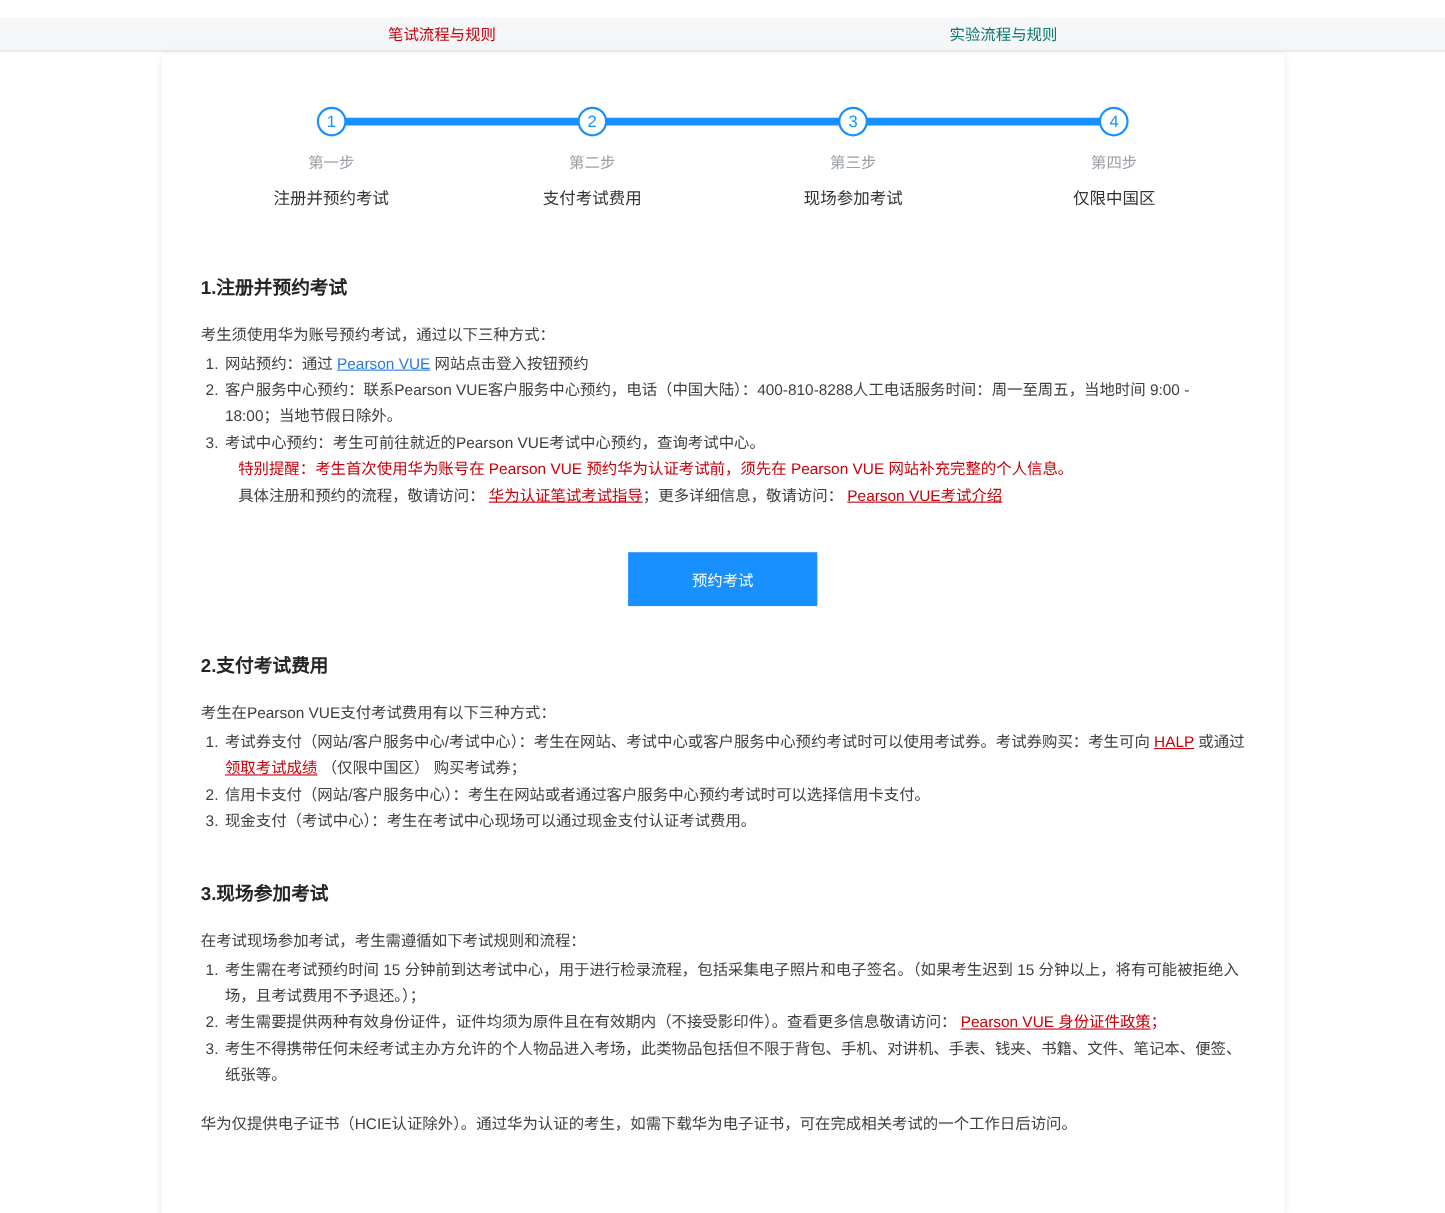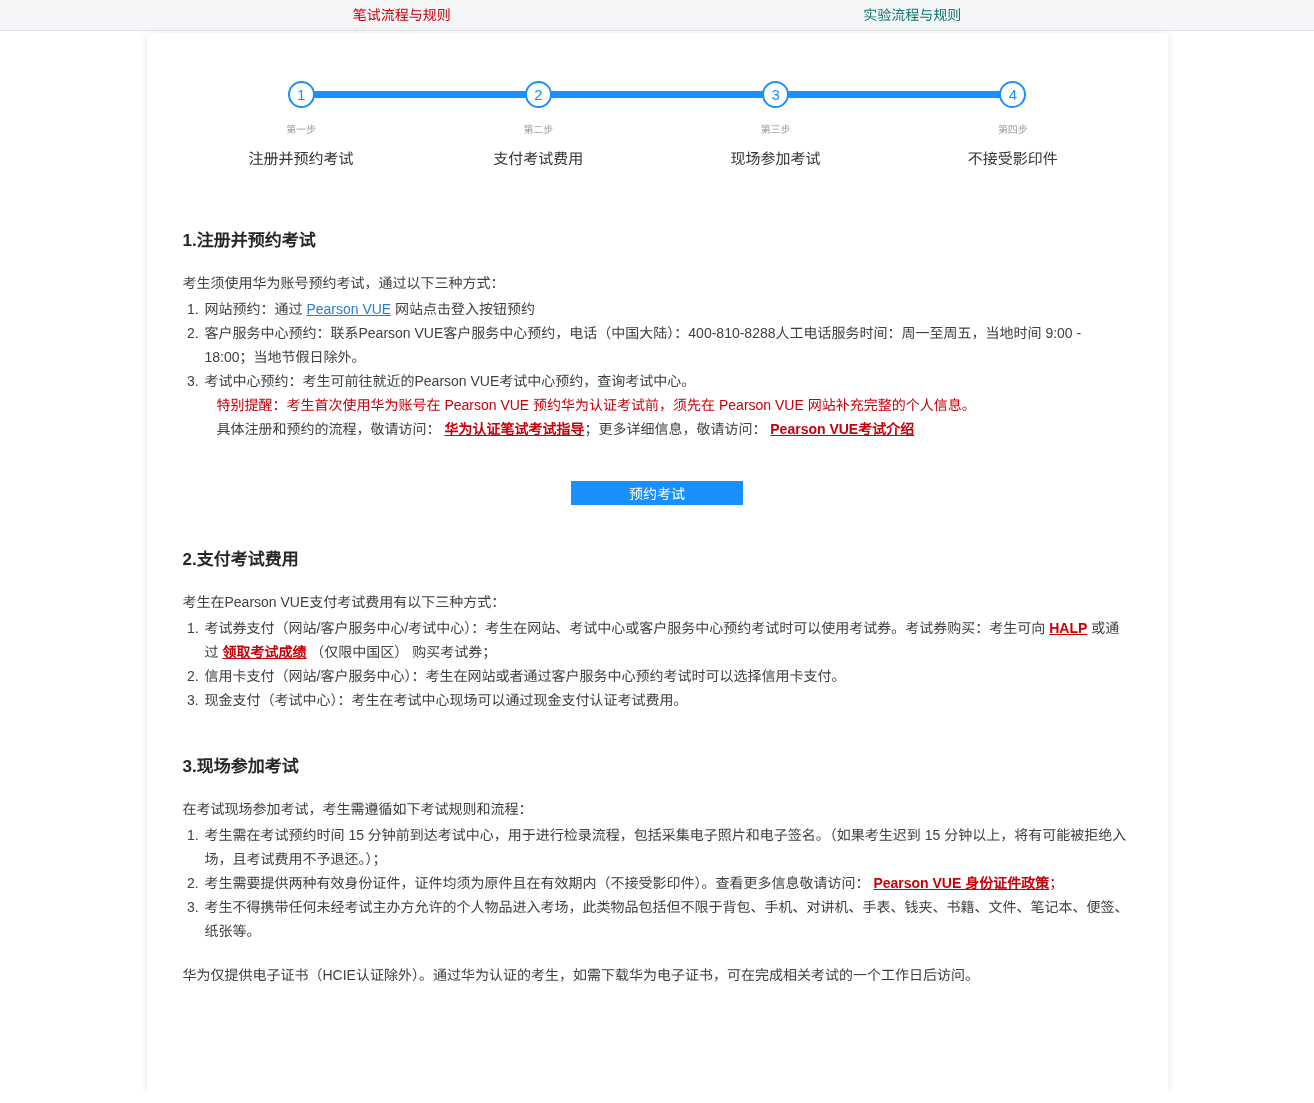--- a/index.html
+++ b/index.html
@@ -13,21 +13,21 @@
 
   
   .topbar {
     width: 100%;
     height: 31px;
     background: #f5f6f8;
     border-bottom: 1px solid #e2e4e8;
   }
   .topbar-inner {
     width: 1021px;
-    margin: 0 auto;
+    margin: 16px auto;
     height: 30px;
     display: flex;
   }
   .tab {
     flex: 1;
     text-align: center;
     line-height: 30px;
     font-size: 14px;
     color: #0f766e;
     cursor: pointer;
@@ -62,21 +62,21 @@
     margin: 0 auto;
     border-radius: 50%;
     border: 2px solid #1890ff;
     background: #ffffff;
     color: #1890ff;
     font-size: 15px;
     line-height: 23px;
     position: relative;
     z-index: 1;
   }
-  .step-label { margin-top: 13px; font-size: 10px; color: #9aa0a6; }
+  .step-label { margin-top: 13px; font-size: 14px; color: #9aa0a6; }
   .step-title { margin-top: 11px; font-size: 15px; color: #333333; }
 
   
   .section-heading {
     font-size: 17px;
     font-weight: bold;
     color: #262626;
     margin-top: 40px;
   }
   .stepper + .section-heading { margin-top: 58px; }
@@ -98,27 +98,27 @@
     padding-left: 2px;
   }
   .note {
     margin-left: 34px;
     font-size: 14px;
     line-height: 24px;
     color: #404040;
   }
   .red-text { color: #c7000b; }
   a.blue-link { color: #2b7bd9; text-decoration: underline; cursor: pointer; }
-  a.red-link  { color: #c7000b; text-decoration: underline; cursor: pointer; font-weight: bold; }
+  a.red-link  { color: #c7000b; text-decoration: underline; cursor: pointer; }
 
   
   .btn {
     display: block;
     margin: 40px auto 0;
-    height: 24px;
+    height: 49px;
     border: none;
     background: #1890ff;
     color: #ffffff;
     font-size: 14px;
     font-family: "Liberation Sans", "DejaVu Sans", sans-serif;
     cursor: pointer;
   }
   .btn-book { width: 172px; }
 </style>
 </head>
@@ -147,21 +147,21 @@
         <div class="step-title">支付考试费用</div>
       </div>
       <div class="step">
         <div class="step-circle">3</div>
         <div class="step-label">第三步</div>
         <div class="step-title">现场参加考试</div>
       </div>
       <div class="step">
         <div class="step-circle">4</div>
         <div class="step-label">第四步</div>
-        <div class="step-title">不接受影印件</div>
+        <div class="step-title">仅限中国区</div>
       </div>
     </div>
   </div>
 
   <h2 class="section-heading">1.注册并预约考试</h2>
   <p class="intro">考生须使用华为账号预约考试，通过以下三种方式：</p>
   <ol class="rules">
     <li><span>网站预约：通过 </span><a class="blue-link">Pearson VUE</a><span> 网站点击登入按钮预约</span></li>
     <li><span>客户服务中心预约：联系Pearson VUE客户服务中心预约，电话（中国大陆）：400-810-8288人工电话服务时间：周一至周五，当地时间 9:00 - 18:00；当地节假日除外。</span></li>
     <li><span>考试中心预约：考生可前往就近的Pearson VUE考试中心预约，查询考试中心。</span></li>

